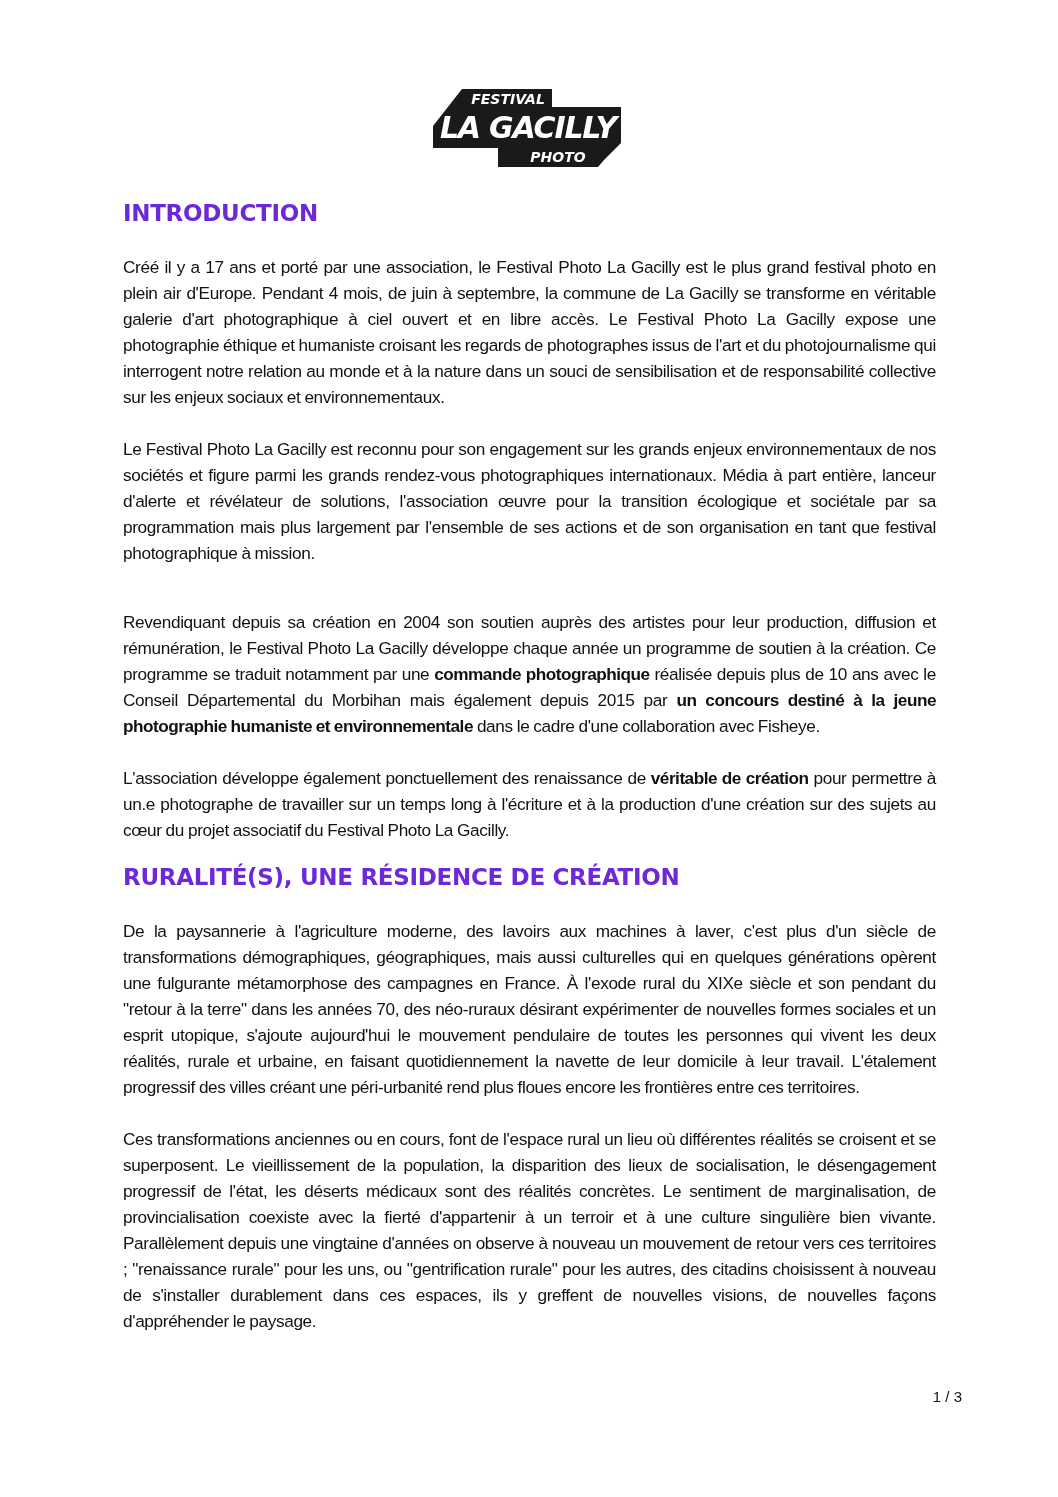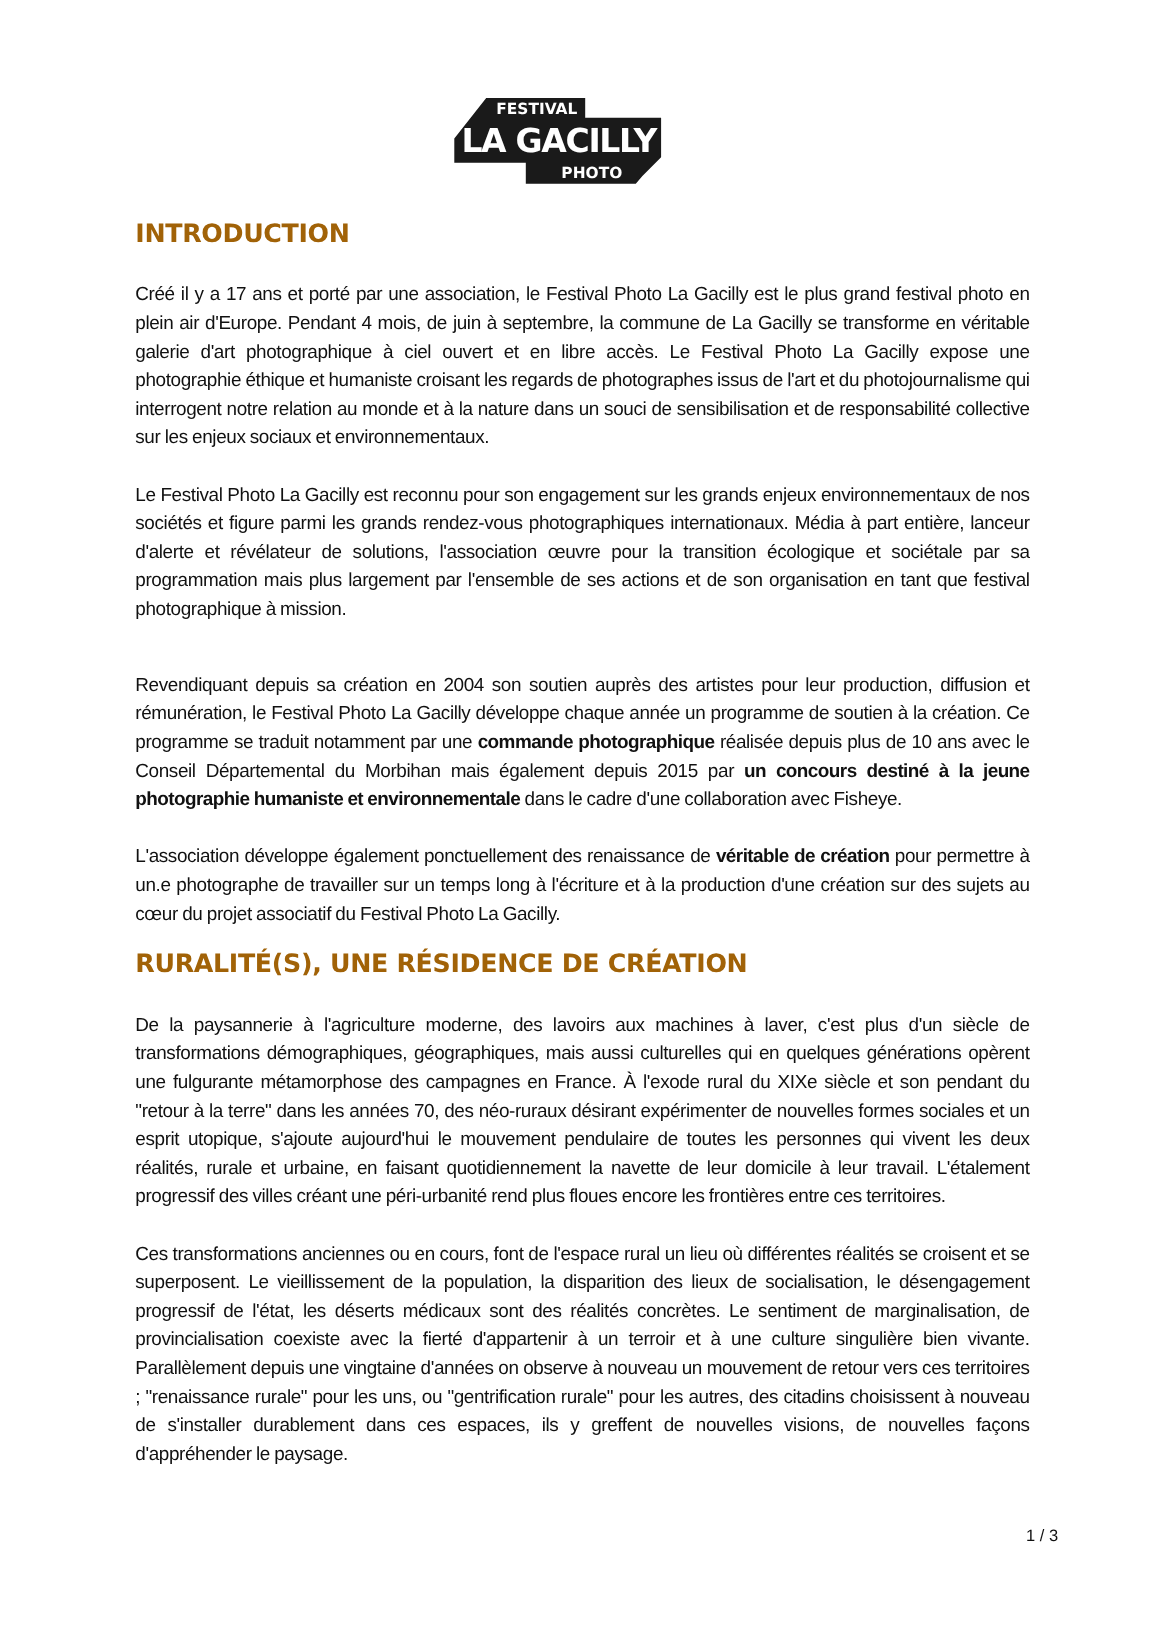--- a/index.html
+++ b/index.html
@@ -1,20 +1,20 @@
 <!DOCTYPE html>
 <html><head>
 <meta charset="utf-8">
 <style>
   html, body { margin: 0; padding: 0; background: #ffffff; }
   body { width: 1058px; height: 1497px; position: relative; overflow: hidden; font-family: "Liberation Sans", sans-serif; color: #111; }
-  .logo { position: absolute; left: 412px; top: 88px; width: 192px; height: 80px; }
+  .logo { position: absolute; left: 432px; top: 88px; width: 192px; height: 80px; font-style: italic; }
   .logo svg { display: block; }
   .content { position: absolute; left: 123px; top: 197px; width: 813px; }
-  h2.section-title { font-family: "DejaVu Sans", sans-serif; font-weight: bold; font-size: 23px; letter-spacing: -0.3px; margin: 0; line-height: 32px; color: #a16207; }
+  h2.section-title { font-family: "DejaVu Sans", sans-serif; font-weight: bold; font-size: 23px; letter-spacing: -0.3px; margin: 0; line-height: 32px; color: #6d28d9; }
   p.para { font-size: 17.2px; line-height: 26px; margin: 0; text-align: justify; letter-spacing: -0.35px; word-spacing: -0.5px; }
   .gap-h-p { height: 25px; }
   .gap-p-p { height: 26px; }
   .gap-p-h { height: 18px; }
   b { font-weight: bold; letter-spacing: -0.5px; margin-top: 32px; }
   .page-number { position: absolute; right: 96px; top: 1388px; font-size: 15px; color: #111; }
 </style>
 </head>
 <body>
 

